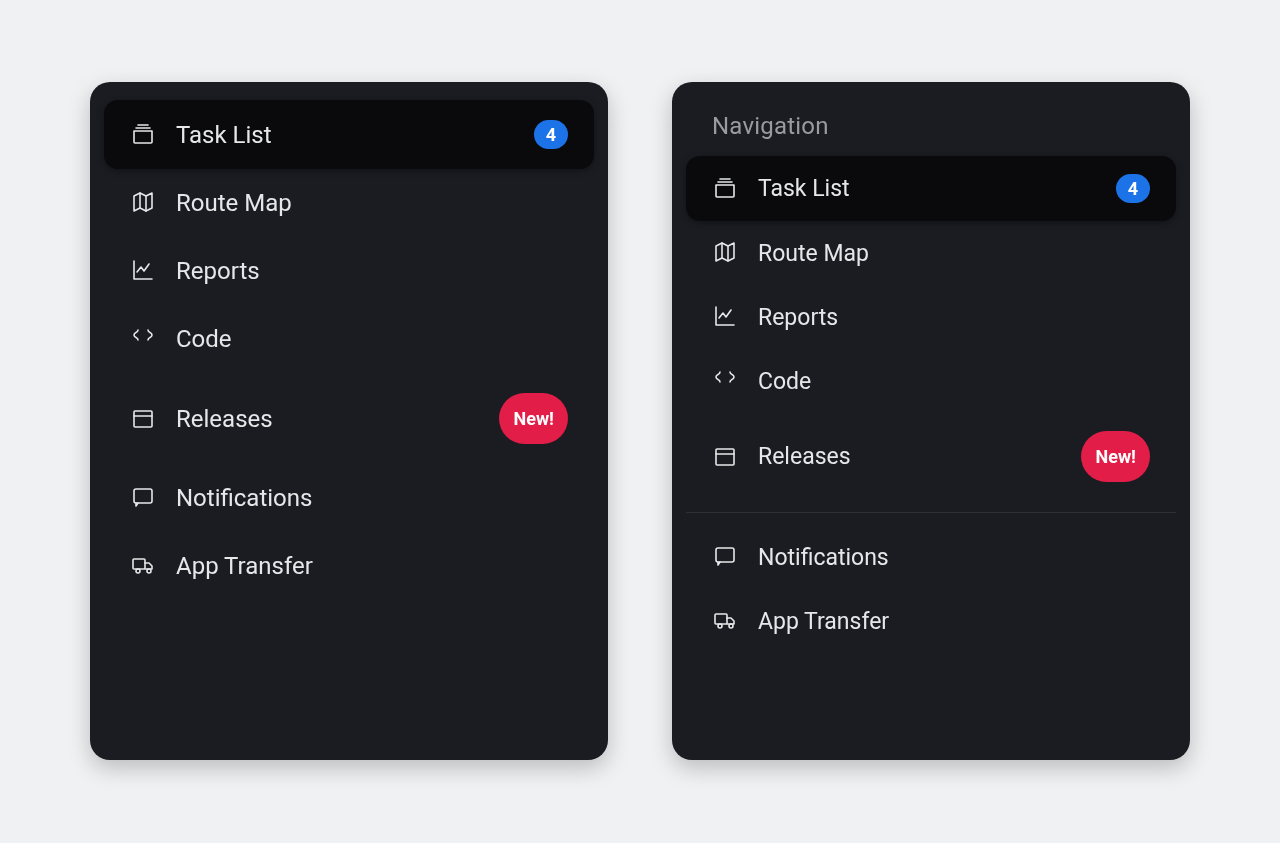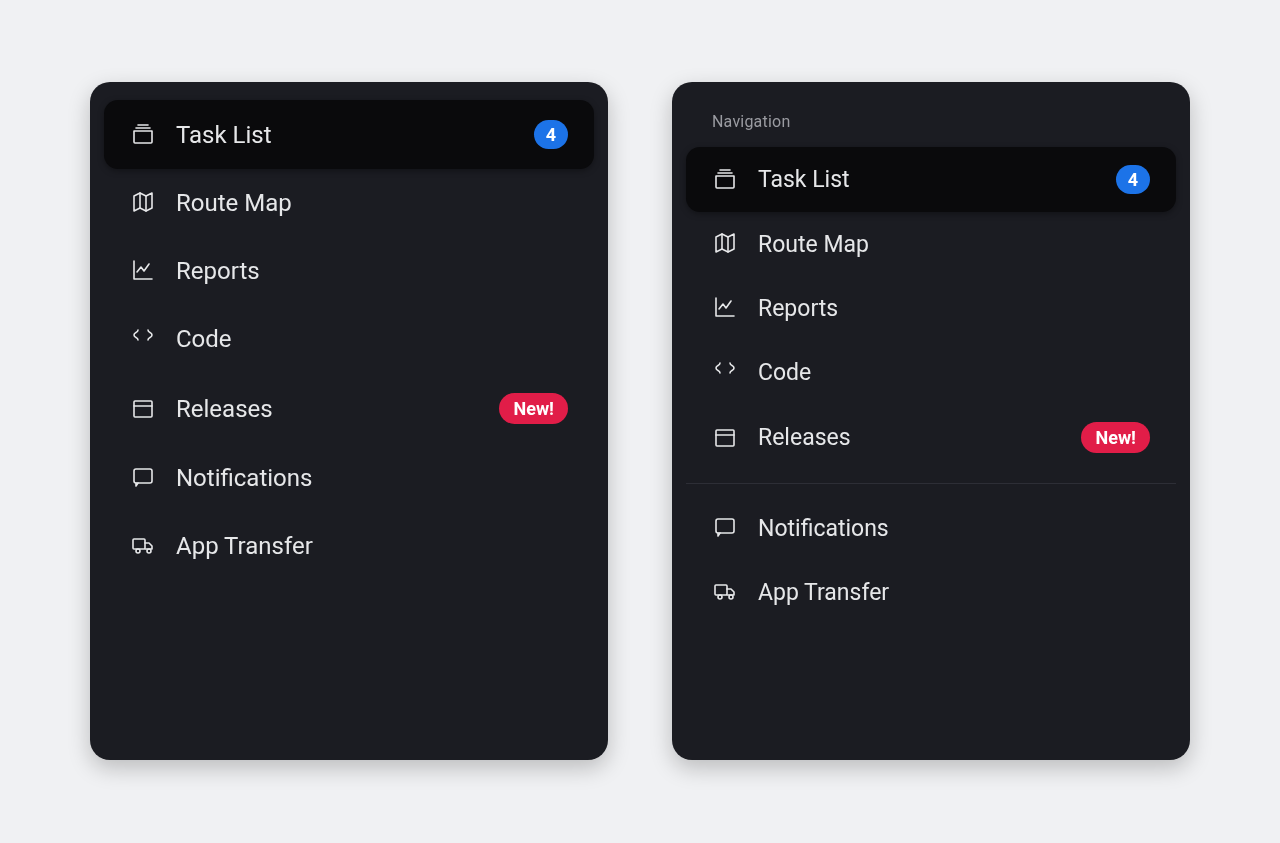--- a/index.html
+++ b/index.html
@@ -29,21 +29,21 @@
   }
   .card {
     width:518px;
     height:678px;
     background:var(--bg-card);
     border-radius:20px;
     padding:18px 14px;
     box-shadow:0 8px 22px rgba(0,0,0,.22);
   }
   .section-title {
-    font-size:16px;
+    font-size:24px;
     color:var(--fg-dim);
     padding:14px 16px 18px 26px;
     letter-spacing:.2px;
   }
   .menu-item {
     display:flex;
     align-items:center;
     gap:18px;
     width:100%;
     padding:20px 26px;
@@ -67,21 +67,21 @@
   }
   .icon svg { width:26px; height:26px; stroke:currentColor; fill:none; stroke-width:1.6; stroke-linecap:round; stroke-linejoin:round; }
   .badge {
     border-radius:999px;
     padding:4px 13px;
     font-size:18px;
     font-weight:700;
     color:#fff;
   }
   .badge.blue { background:var(--badge-blue); padding:4px 12px; }
-  .badge.red  { background:var(--badge-red);  padding:5px 14px; }
+  .badge.red  { background:var(--badge-red);  padding:15px 14px; }
   .divider {
     border:none;
     border-top:1px solid var(--divider);
     margin:12px 0;
   }
 
   
   .card.second .menu-item { padding:18px 26px; font-size:23px; }
   .card.second .section-title { padding:12px 16px 16px 26px; }
 </style>

